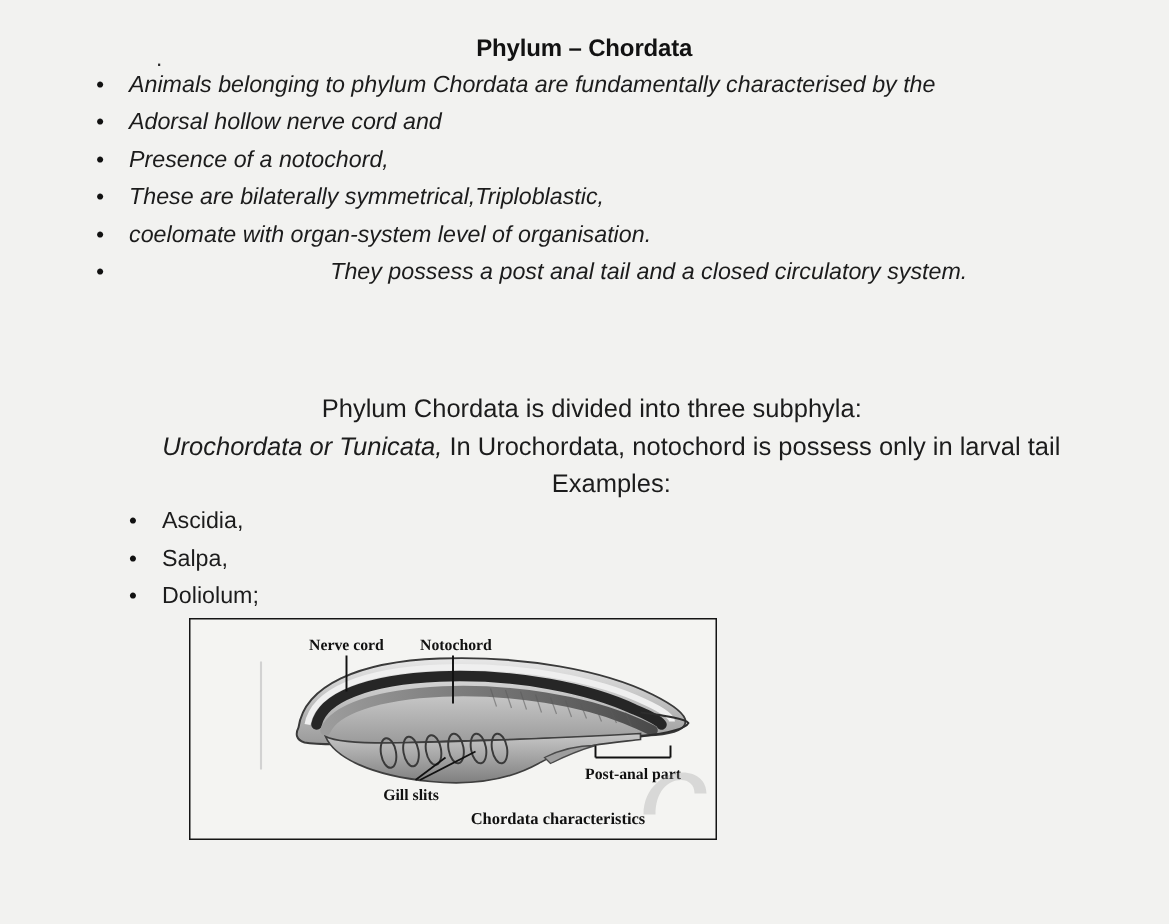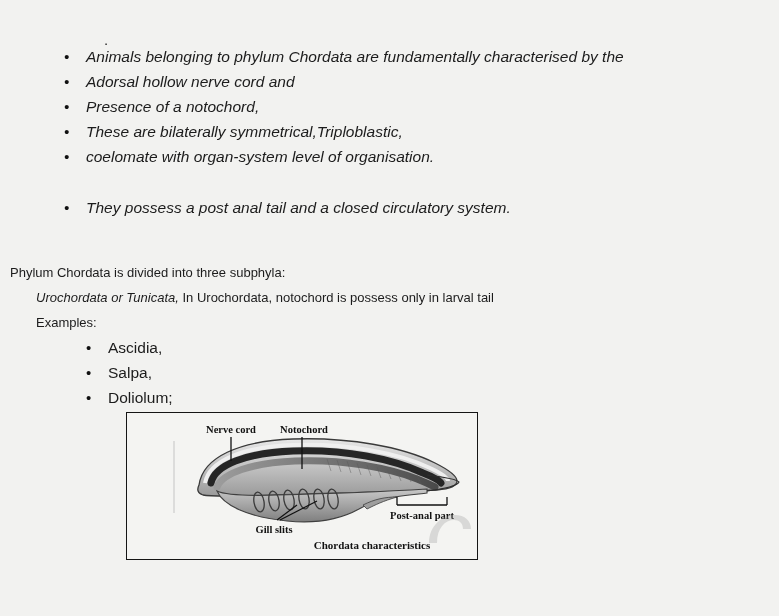--- a/index.html
+++ b/index.html
@@ -67,36 +67,37 @@
   .bullet-list li::before {
     content: "\2022";
     position: absolute;
     left: 64px;
     top: 0;
     font-size: 15px;
     line-height: 25px;
     color: #111;
   }
   .bullet-list li.spacer-before {
-    margin-top: 26px;
+    text-align: center;
   }
 
   
   .para-block {
     position: absolute;
     left: 0;
     top: 260px;
     width: 779px;
   }
   .para-line {
     height: 25px;
     line-height: 25px;
-    font-size: 13px;
+    font-size: 17px;
     color: #1c1c1c;
     white-space: nowrap;
+    text-align: center;
   }
   .para-line.lvl0 { padding-left: 10px; }
   .para-line.lvl1 { padding-left: 36px; }
   .ital {
     font-style: italic;
   }
 
   
   .sub-list {
     position: absolute;
@@ -148,20 +149,21 @@
     height: 40px;
     opacity: 0.30;
     pointer-events: none;
   }
 </style>
 </head>
 <body>
 
 <div class="page">
 
+  <div class="doc-title">Phylum – Chordata</div>
 
   <div class="stray-dot">.</div>
 
   <ul class="bullet-list">
     <li><span>Animals belonging to phylum Chordata are fundamentally characterised by the</span></li>
     <li><span>Adorsal hollow nerve cord and</span></li>
     <li><span>Presence of a notochord,</span></li>
     <li><span>These are bilaterally symmetrical,Triploblastic,</span></li>
     <li><span>coelomate with organ-system level of organisation.</span></li>
     <li class="spacer-before"><span>They possess a post anal tail and a closed circulatory system.</span></li>

